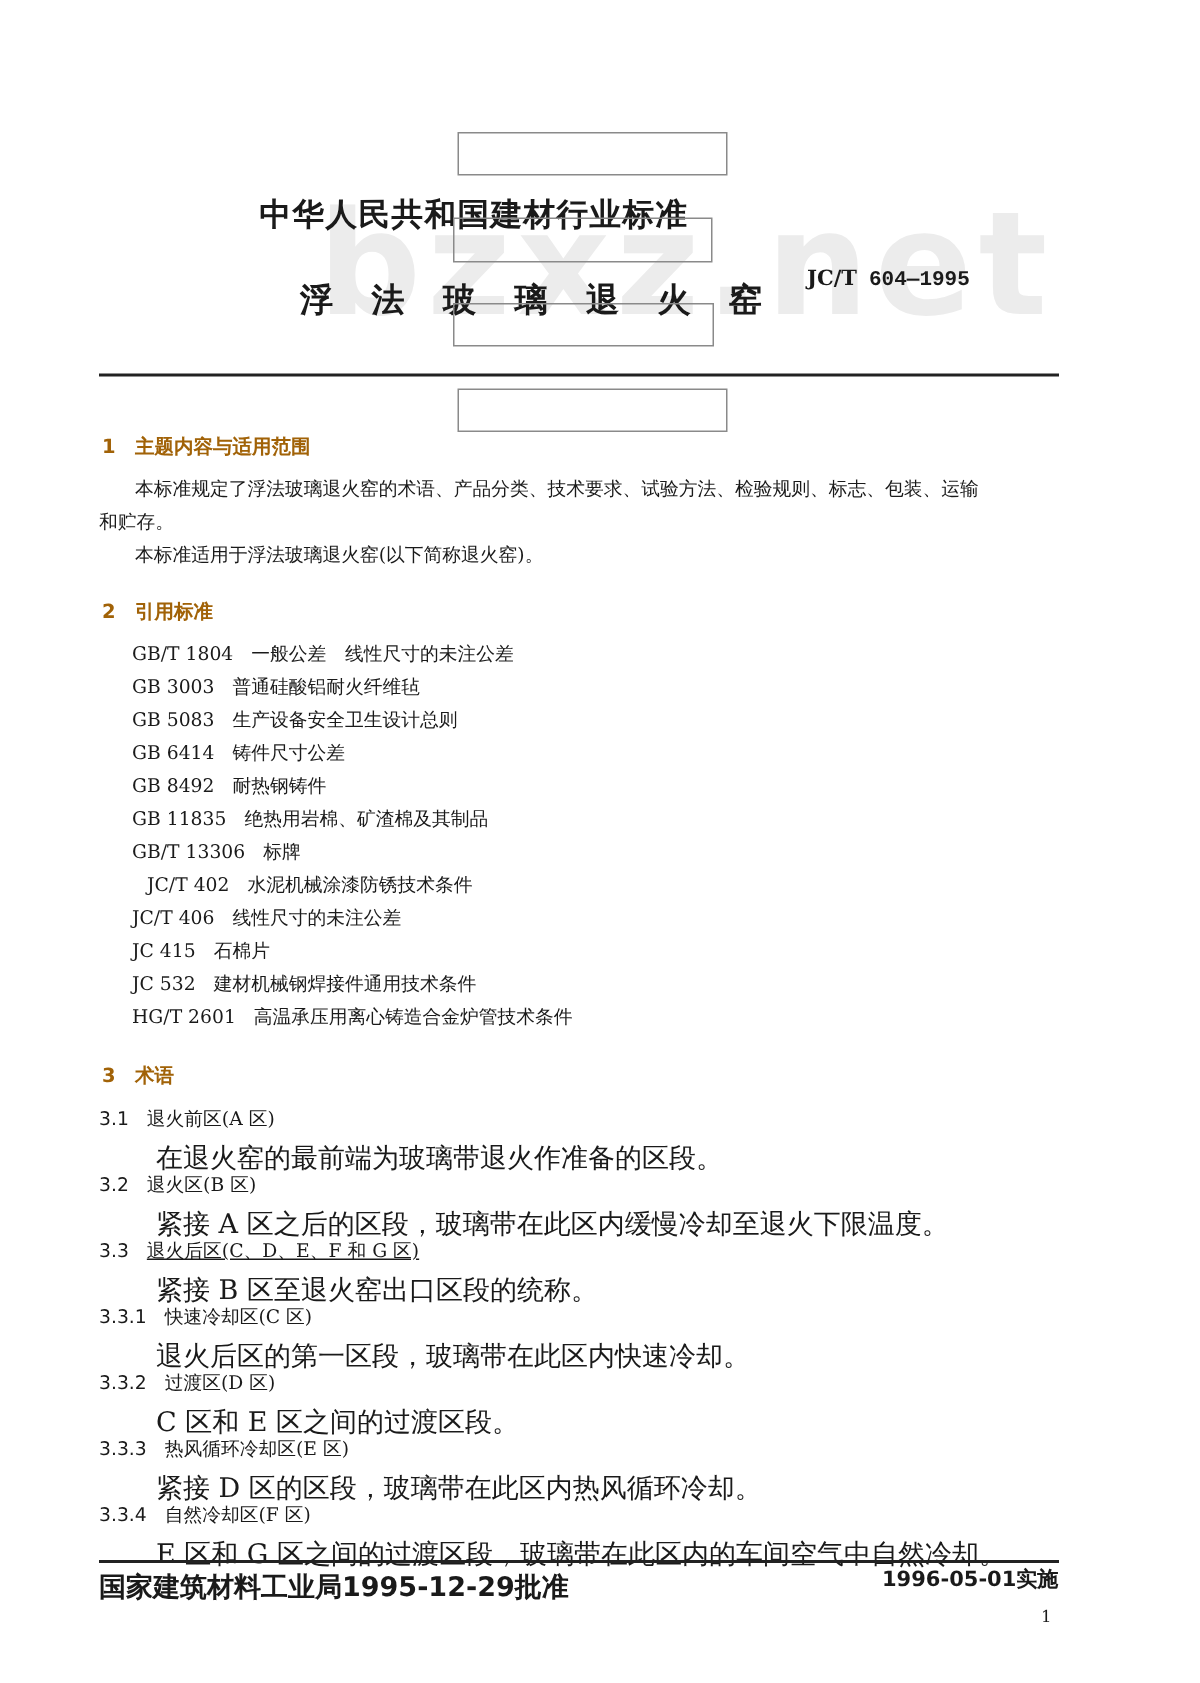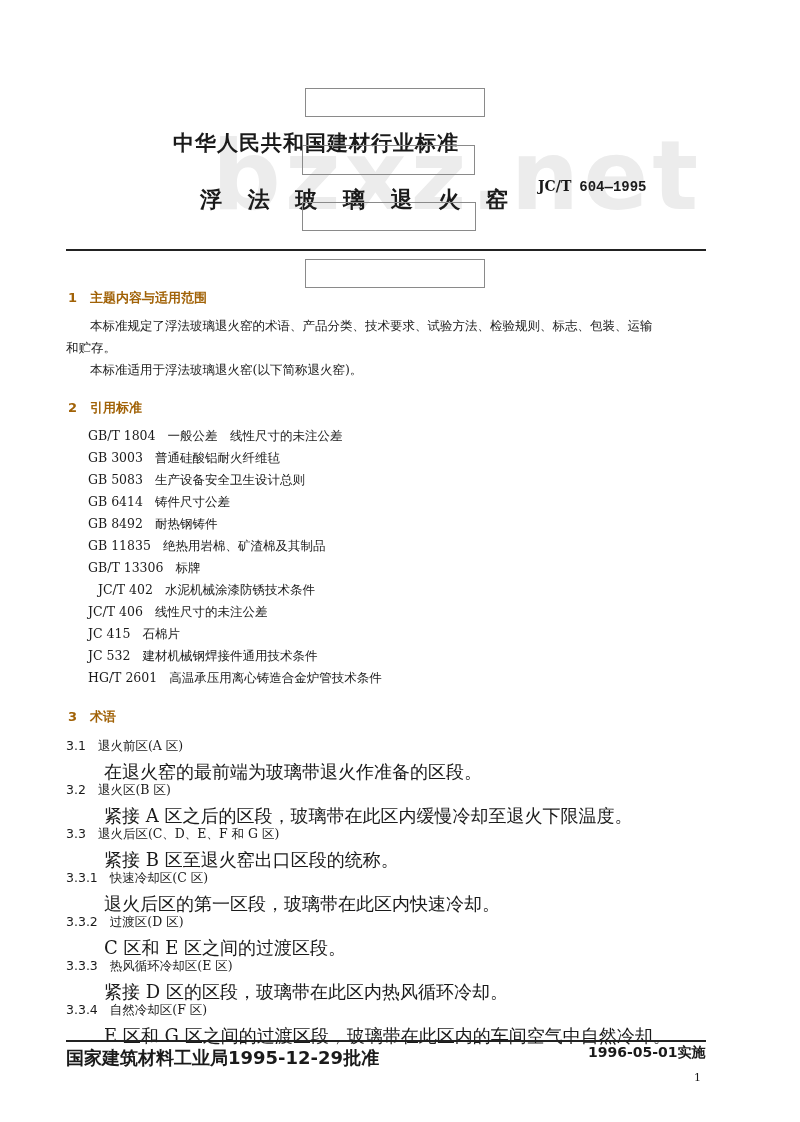--- a/index.html
+++ b/index.html
@@ -82,21 +82,21 @@
 <div class="abs sec" style="left:68px; top:708px;">
   <span class="num">3</span><span>术语</span>
 </div>
 
 <div class="term-h" style="top:738px;"><span class="tnum">3.1</span><span>退火前区(A 区)</span></div>
 <div class="term-d" style="top:760px;">在退火窑的最前端为玻璃带退火作准备的区段。</div>
 
 <div class="term-h" style="top:782px;"><span class="tnum">3.2</span><span>退火区(B 区)</span></div>
 <div class="term-d" style="top:804px;">紧接 A 区之后的区段，玻璃带在此区内缓慢冷却至退火下限温度。</div>
 
-<div class="term-h" style="top:826px;"><span class="tnum">3.3</span><span>退火后区(C、D、E、F 和 G 区)</span></div>
+<div class="term-h" style="top:826px;text-decoration:underline;"><span class="tnum">3.3</span><span>退火后区(C、D、E、F 和 G 区)</span></div>
 <div class="term-d" style="top:848px;">紧接 B 区至退火窑出口区段的统称。</div>
 
 <div class="term-h" style="top:870px;"><span class="tnum">3.3.1</span><span>快速冷却区(C 区)</span></div>
 <div class="term-d" style="top:892px;">退火后区的第一区段，玻璃带在此区内快速冷却。</div>
 
 <div class="term-h" style="top:914px;"><span class="tnum">3.3.2</span><span>过渡区(D 区)</span></div>
 <div class="term-d" style="top:936px;">C 区和 E 区之间的过渡区段。</div>
 
 <div class="term-h" style="top:958px;"><span class="tnum">3.3.3</span><span>热风循环冷却区(E 区)</span></div>
 <div class="term-d" style="top:980px;">紧接 D 区的区段，玻璃带在此区内热风循环冷却。</div>

